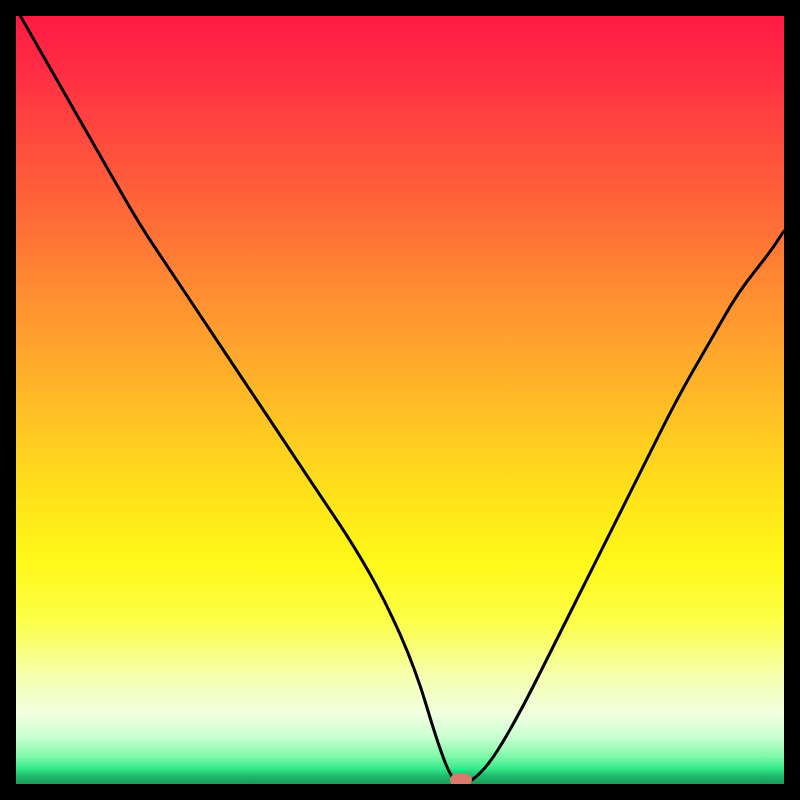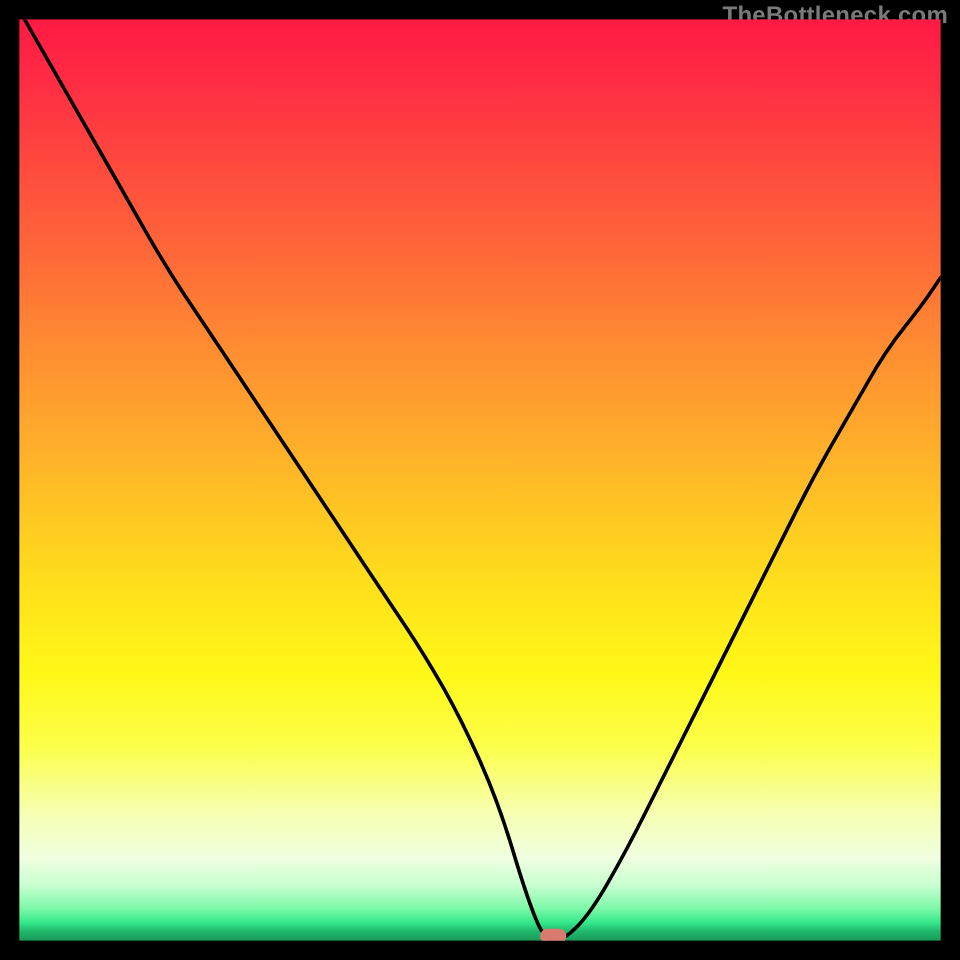--- a/index.html
+++ b/index.html
@@ -69,21 +69,20 @@
     font-weight: 600;
     color: #7a7a7a;
     letter-spacing: 0.2px;
     user-select: none;
   }
 </style>
 </head>
 <body>
 
 <div class="stage">
-  <div class="attribution">TheBottleneck.com</div>
 
   <div class="plot">
     <div class="gradient"></div>
 
     <svg class="curve" viewBox="0 0 768 768" preserveAspectRatio="none">
       <path d="M 0.0 -7.7 Q 30.7 46.1 46.1 73.0 Q 61.4 99.8 76.8 126.7 Q 92.2 153.6 107.5 180.5 Q 122.9 207.4 138.2 230.4 Q 153.6 253.4 169.0 276.5 Q 184.3 299.5 199.7 322.6 Q 215.0 345.6 230.4 368.6 Q 245.8 391.7 261.1 414.7 Q 276.5 437.8 291.8 460.8 Q 307.2 483.8 322.6 506.9 Q 337.9 529.9 353.3 556.8 Q 368.6 583.7 384.0 618.2 Q 399.4 652.8 410.9 691.2 Q 422.4 729.6 430.1 748.8 Q 437.8 768.0 445.4 768.0 Q 453.1 768.0 464.6 756.5 Q 476.2 745.0 491.5 718.1 Q 506.9 691.2 522.2 660.5 Q 537.6 629.8 553.0 599.0 Q 568.3 568.3 583.7 537.6 Q 599.0 506.9 614.4 476.2 Q 629.8 445.4 645.1 414.7 Q 660.5 384.0 675.8 357.1 Q 691.2 330.2 706.6 303.4 Q 721.9 276.5 737.3 257.3 Q 752.6 238.1 760.3 226.6 T 768.0 215.0" fill="none" stroke="#000000" stroke-width="3" stroke-linecap="round" stroke-linejoin="round"></path>
     </svg>
 
     <div class="marker" style="left: 445.44px; top: 764.16px; background: rgb(217, 122, 110);"></div>
   </div>

